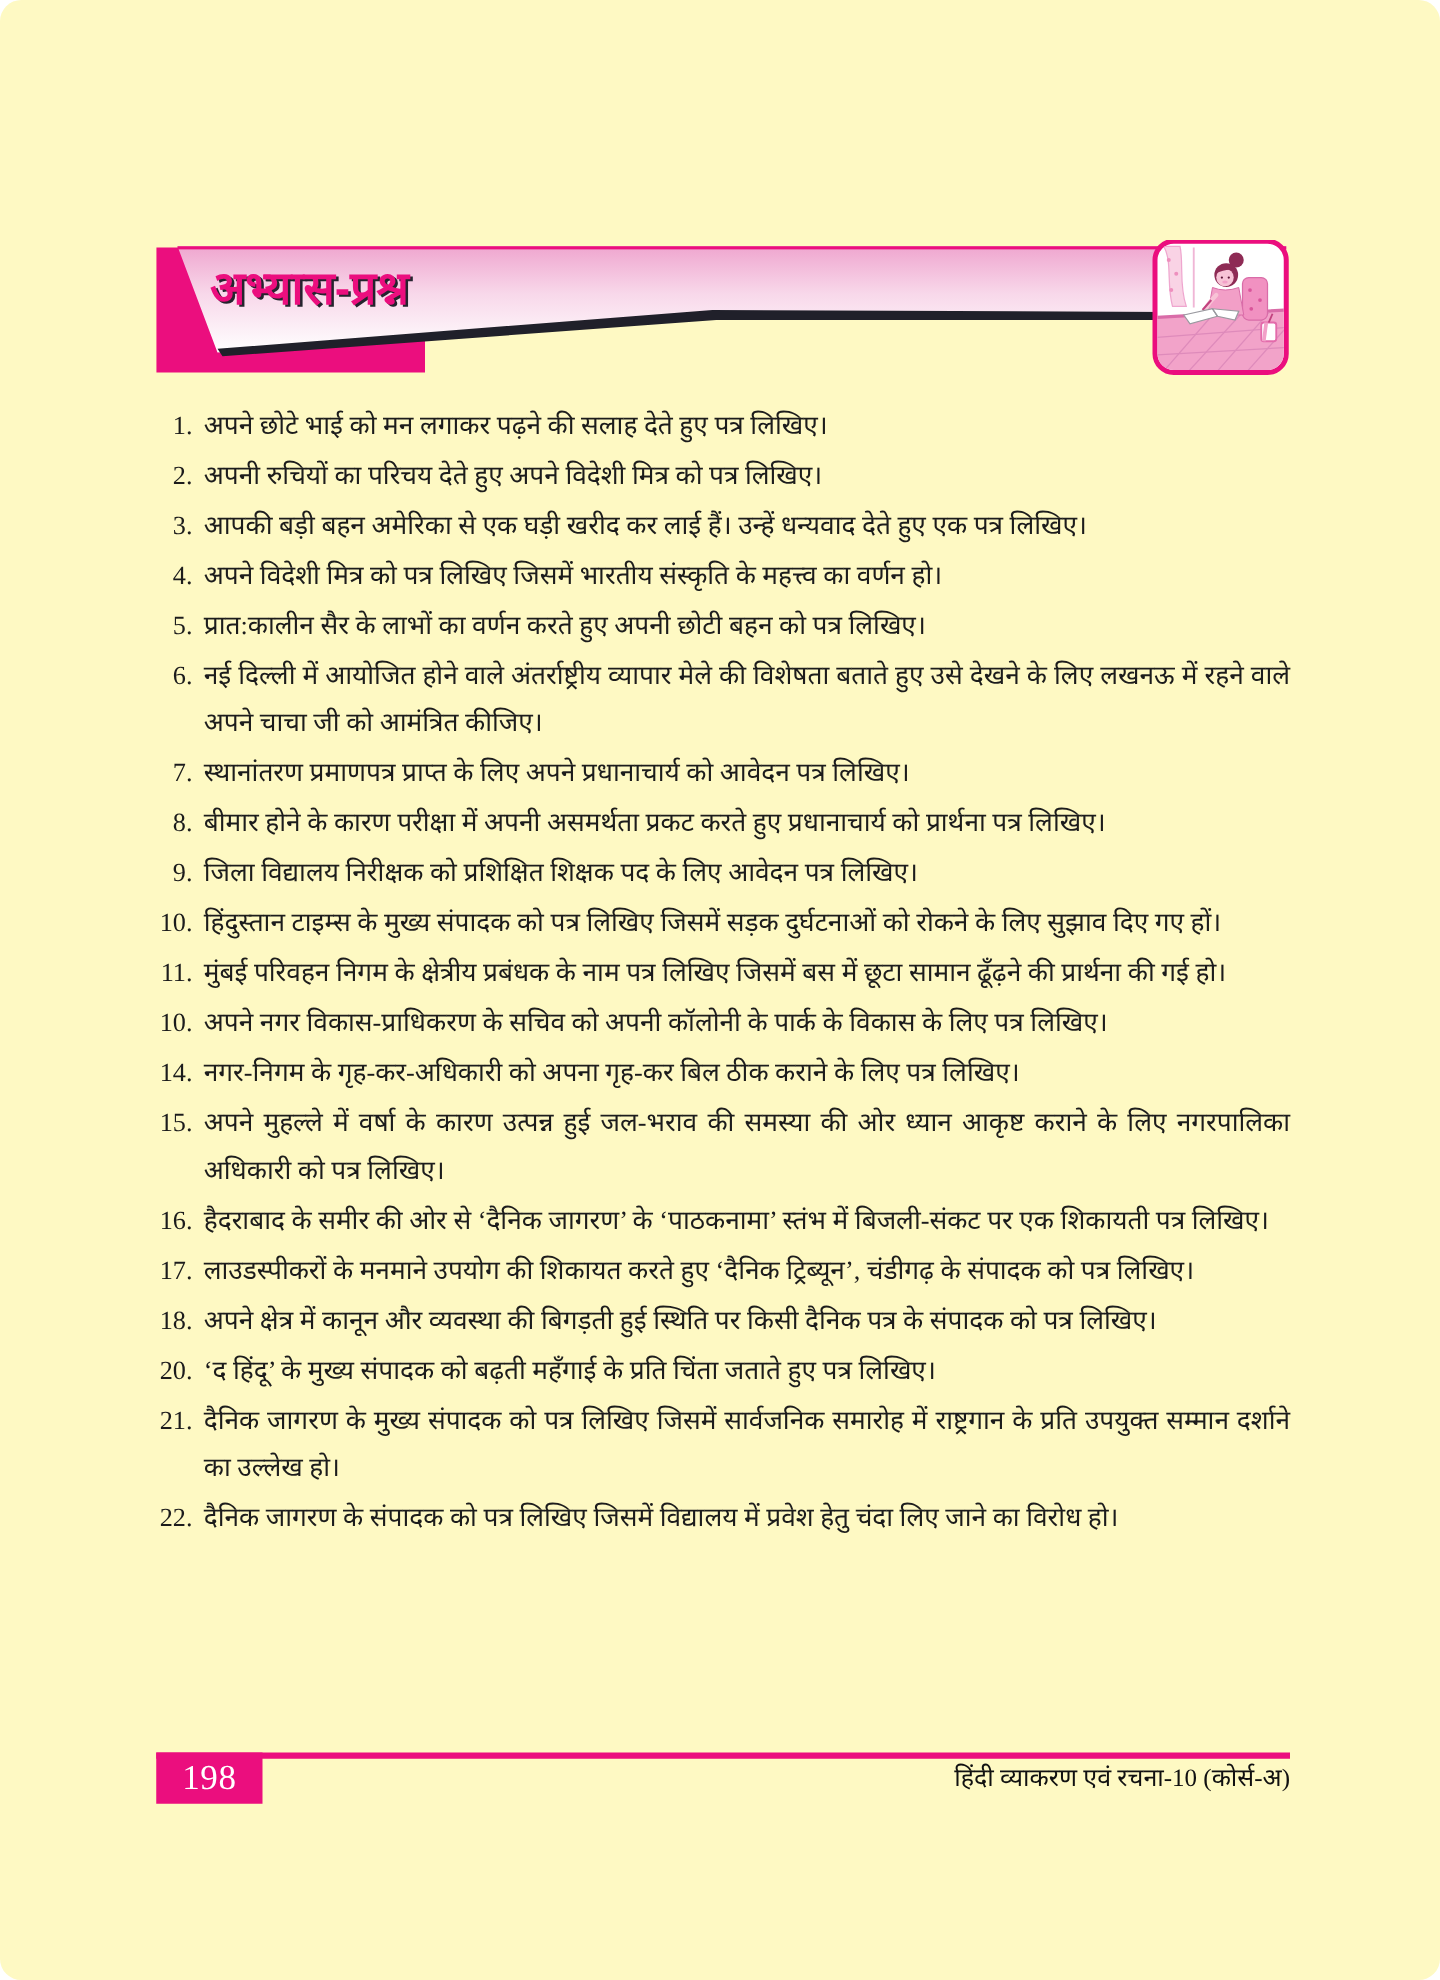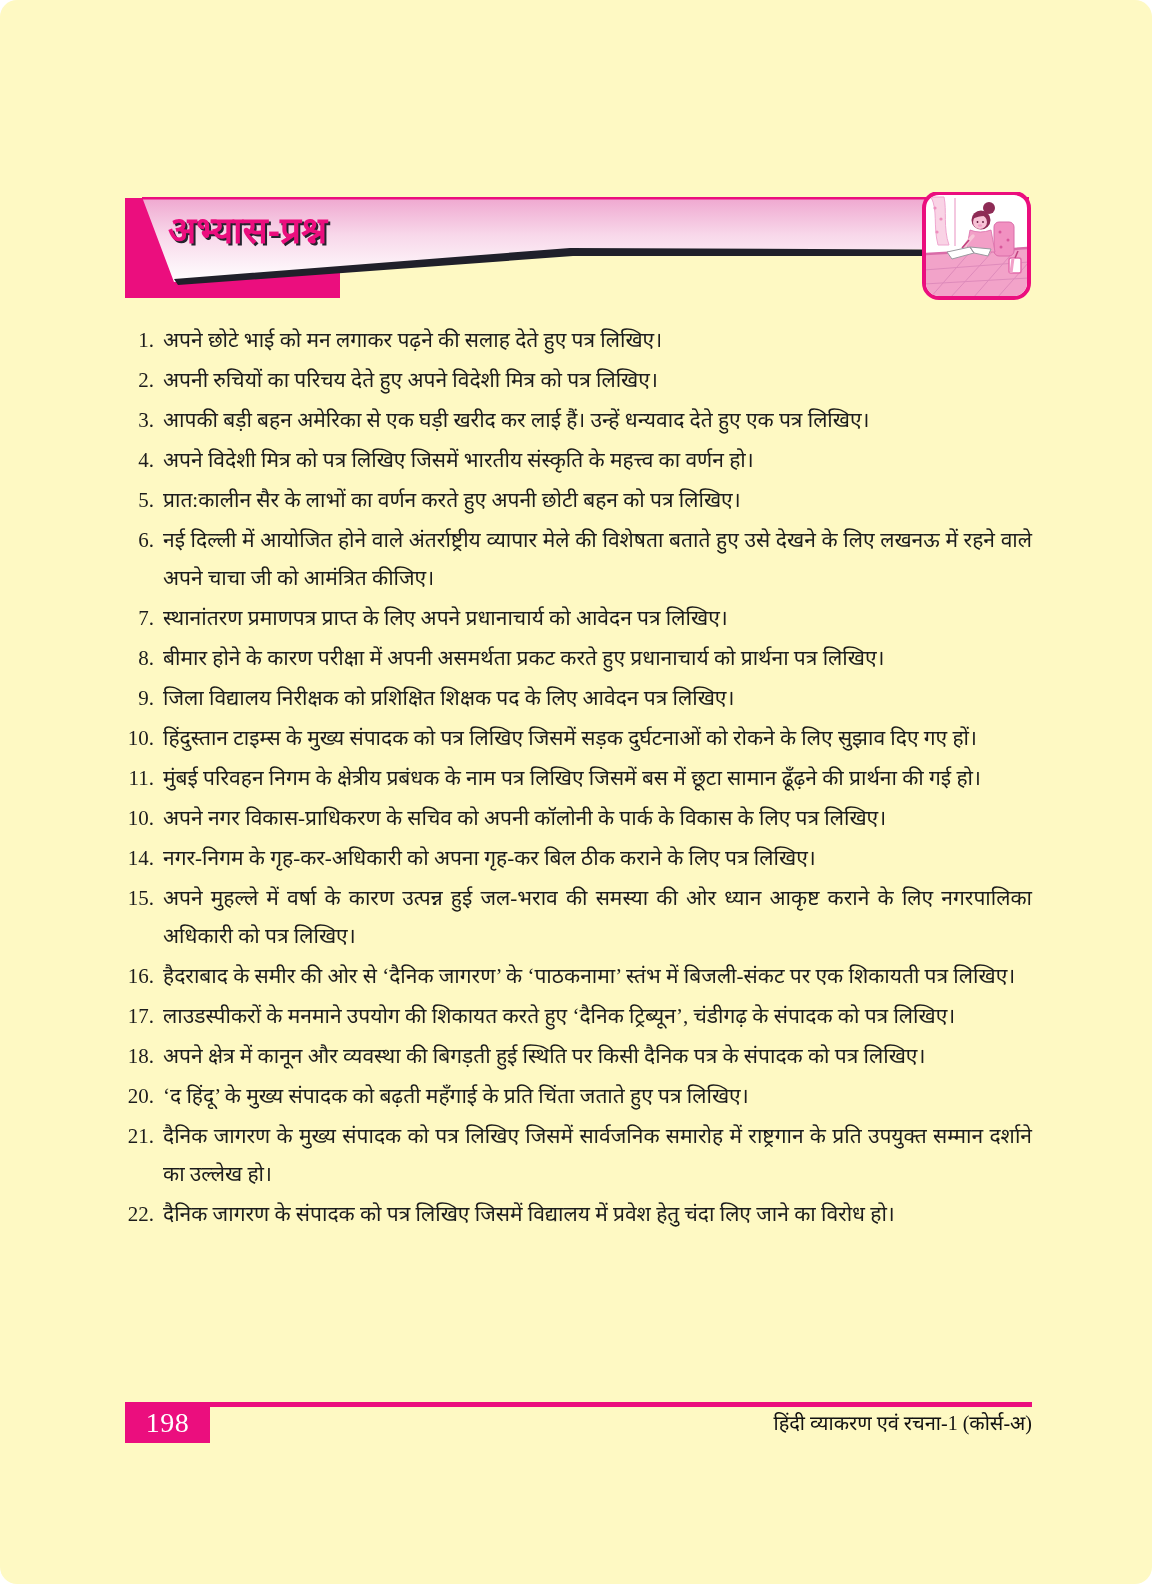--- a/index.html
+++ b/index.html
@@ -215,15 +215,15 @@
     <li class="q-row">
       <span class="q-num">22.</span>
       <span class="q-text">दैनिक जागरण के संपादक को पत्र लिखिए जिसमें विद्यालय में प्रवेश हेतु चंदा लिए जाने का विरोध हो।</span>
     </li>
   </ol>
 
   <div class="footer-rule"></div>
   <div class="page-number-badge">
     <span>198</span>
   </div>
-  <div class="book-title">हिंदी व्याकरण एवं रचना-1 (कोर्स-अ)</div>
+  <div class="book-title">हिंदी व्याकरण एवं रचना-10 (कोर्स-अ)</div>
 
 </div>
 
 </body></html>

